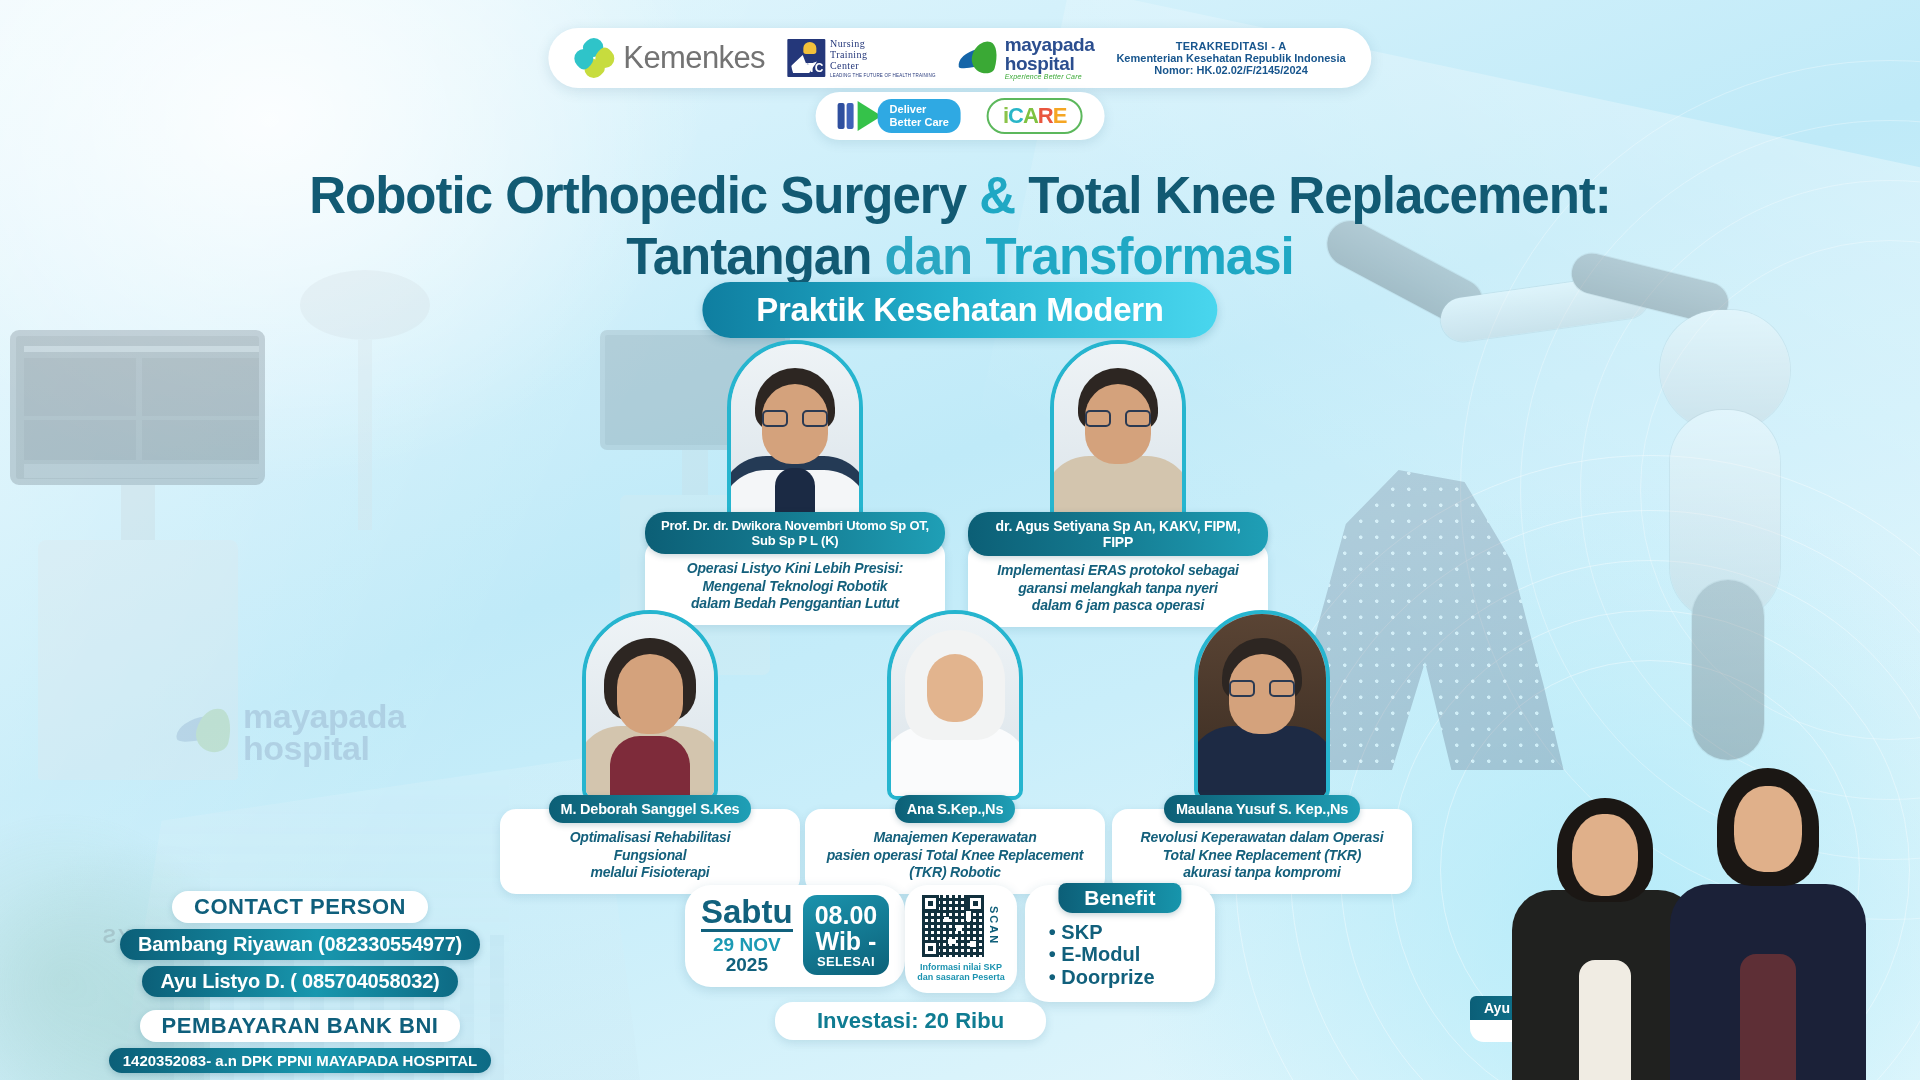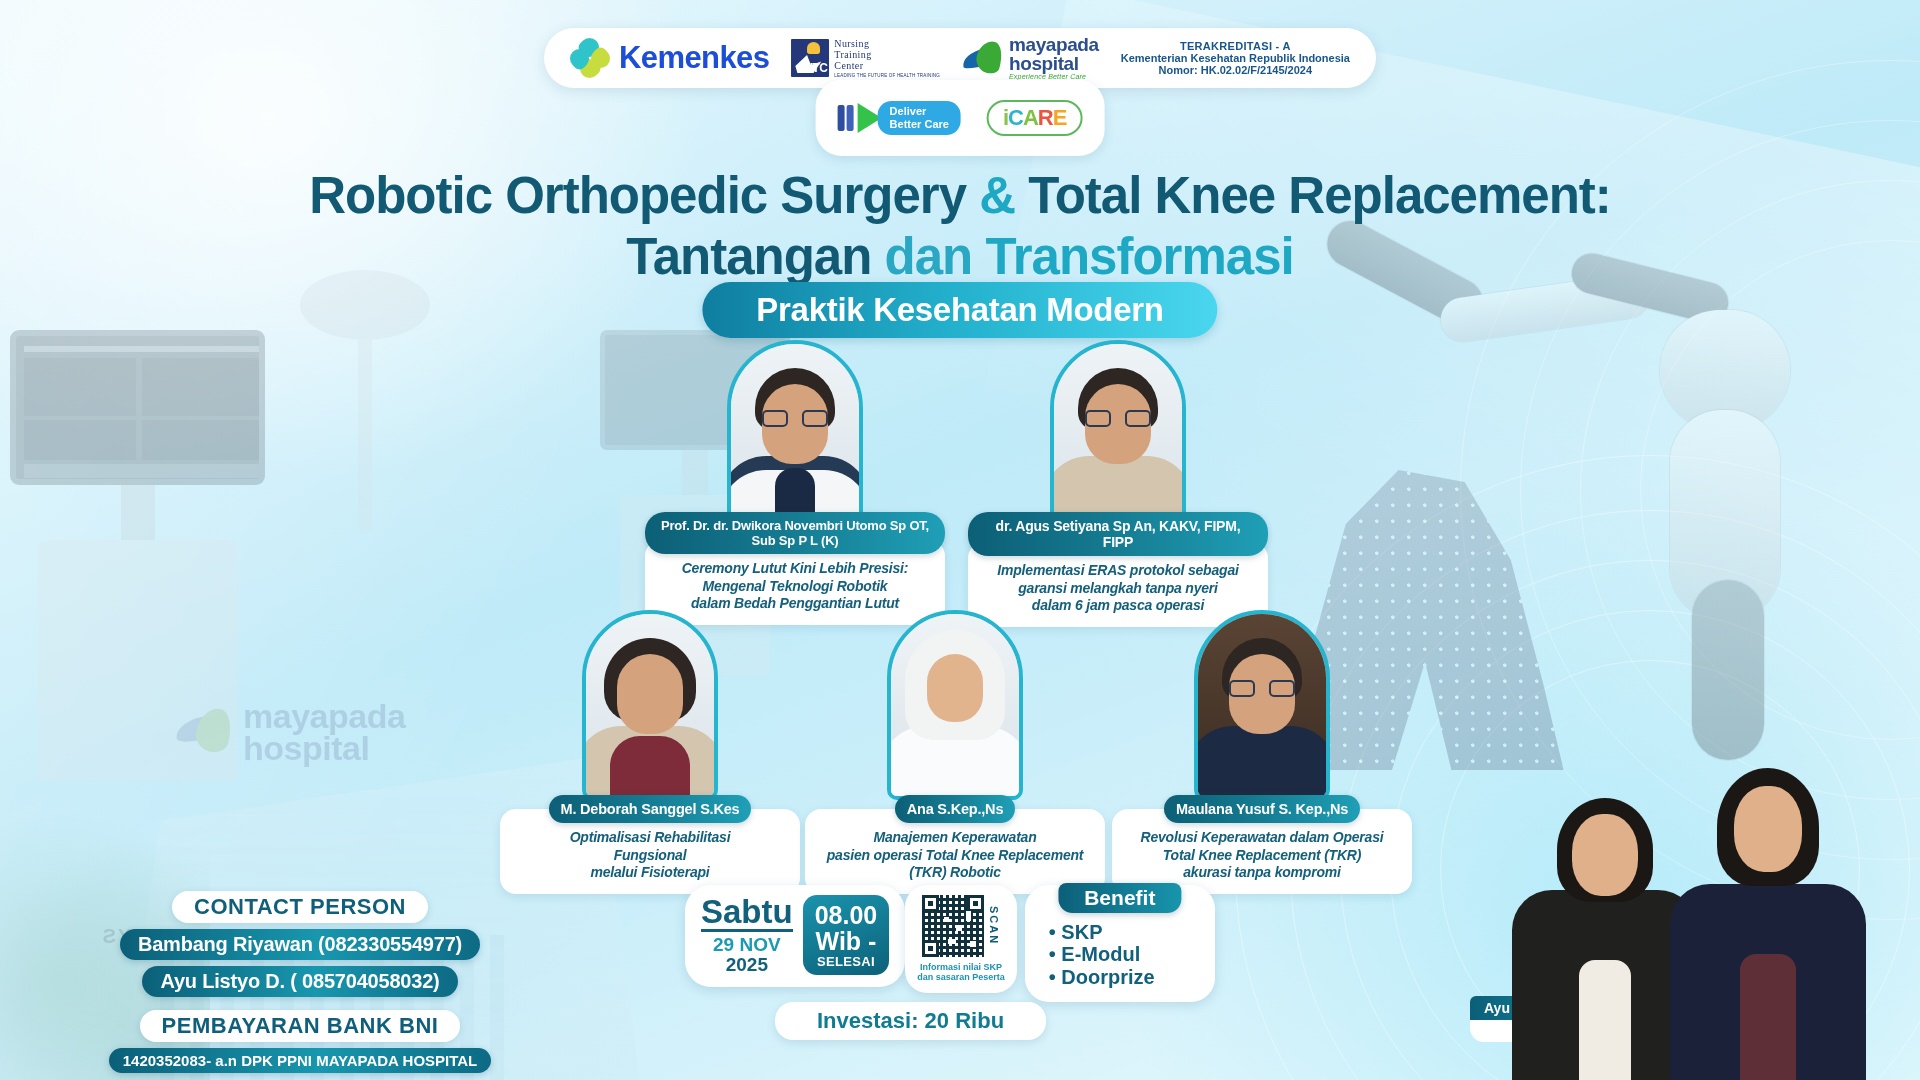--- a/index.html
+++ b/index.html
@@ -137,21 +137,21 @@
     box-shadow:0 3px 14px rgba(20,80,110,.13);
     z-index:20;
   }
   .kemenkes{ display:flex; align-items:center; gap:9px; }
   .kem-mark{ position:relative; width:40px; height:40px; }
   .kem-mark span{ position:absolute; width:19px; height:19px; border-radius:50% 50% 50% 6px; }
   .kem-mark .p1{ left:10px; top:0;  background:#2fc4c9; transform:rotate(45deg); }
   .kem-mark .p2{ left:21px; top:11px; background:#c7dc3e; transform:rotate(135deg); }
   .kem-mark .p3{ left:10px; top:21px; background:#c7dc3e; transform:rotate(225deg);}
   .kem-mark .p4{ left:0px;  top:11px; background:#2fc4c9; transform:rotate(315deg);}
-  .kem-word{ color:#1d4ed8; font-size:31px; font-weight:700; letter-spacing:-.6px; }
+  .kem-word{ color:#737373; font-size:31px; font-weight:400; letter-spacing:-.6px; }
 
   .ntc{ display:flex; align-items:center; gap:5px; }
   .ntc-box{ width:38px; height:38px; background:#24377a; position:relative; border-radius:1px; }
   .ntc-box .dove{
     position:absolute; left:4px; bottom:4px; width:26px; height:18px;
     background:#fff; clip-path:polygon(0 60%,45% 0,60% 55%,100% 35%,70% 100%,8% 100%);
   }
   .ntc-box .lamp{ position:absolute; right:9px; top:3px; width:13px; height:12px; background:#f3c13a; border-radius:50% 50% 20% 20%;}
   .ntc-box .abbr{ position:absolute; right:2px; bottom:2px; color:#fff; font-size:12px; font-weight:800; letter-spacing:-.5px;}
   .ntc-words{ color:#24377a; font-size:10px; line-height:1.12; font-family:"Liberation Serif", serif; letter-spacing:.4px;}
@@ -171,22 +171,22 @@
   }
   .my-words{ color:#2b4e8f; font-size:19px; line-height:.98; font-weight:600; letter-spacing:-.4px;}
   .my-tag{ color:#3aa935; font-size:7px; font-style:italic; letter-spacing:.2px;}
 
   .akred{ text-align:center; color:#17558d; }
   .akred .l1{ font-size:11px; font-weight:800; letter-spacing:.3px;}
   .akred .l2{ font-size:11px; font-weight:700; }
   .akred .l3{ font-size:11px; font-weight:700; }
 
   .logo-bar2{
-    position:absolute; top:80px; left:50%; transform:translateX(-50%);
-    background:#fff; border-radius:26px; padding:20px 22px;
+    position:absolute; top:92px; left:50%; transform:translateX(-50%);
+    background:#fff; border-radius:26px; padding:6px 22px;
     display:flex; align-items:center; gap:26px;
     box-shadow:0 3px 12px rgba(20,80,110,.12);
     z-index:20;
   }
   .dbc{ display:flex; align-items:center; gap:6px;}
   .dbc .bars{ display:flex; align-items:center; gap:2px;}
   .dbc .bars i{ display:block; width:7px; height:26px; background:#2f4f9e; border-radius:2px;}
   .dbc .bars i:nth-child(2){ background:#3f62b8; }
   .dbc .tri{
     width:0;height:0;border-left:24px solid #35c24a;
@@ -576,21 +576,21 @@
         <div class="tie"></div>
         <div class="hair"></div>
           <div class="face"></div>
         <div class="glass">
             <i></i>
             <i></i>
           </div>
       </div>
       <div class="namebar">Prof. Dr. dr. Dwikora Novembri Utomo Sp OT, Sub Sp P L (K)</div>
       <div class="desc">
-        <div>Ceremony Lutut Kini Lebih Presisi:</div>
+        <div>Operasi Listyo Kini Lebih Presisi:</div>
         <div>Mengenal Teknologi Robotik</div>
         <div>dalam Bedah Penggantian Lutut</div>
       </div>
     </div>
 
     <div class="sp" id="sp2">
       <div class="photo">
         <div class="bg"></div>
           <div class="body beige"></div>
         <div class="hair"></div>

